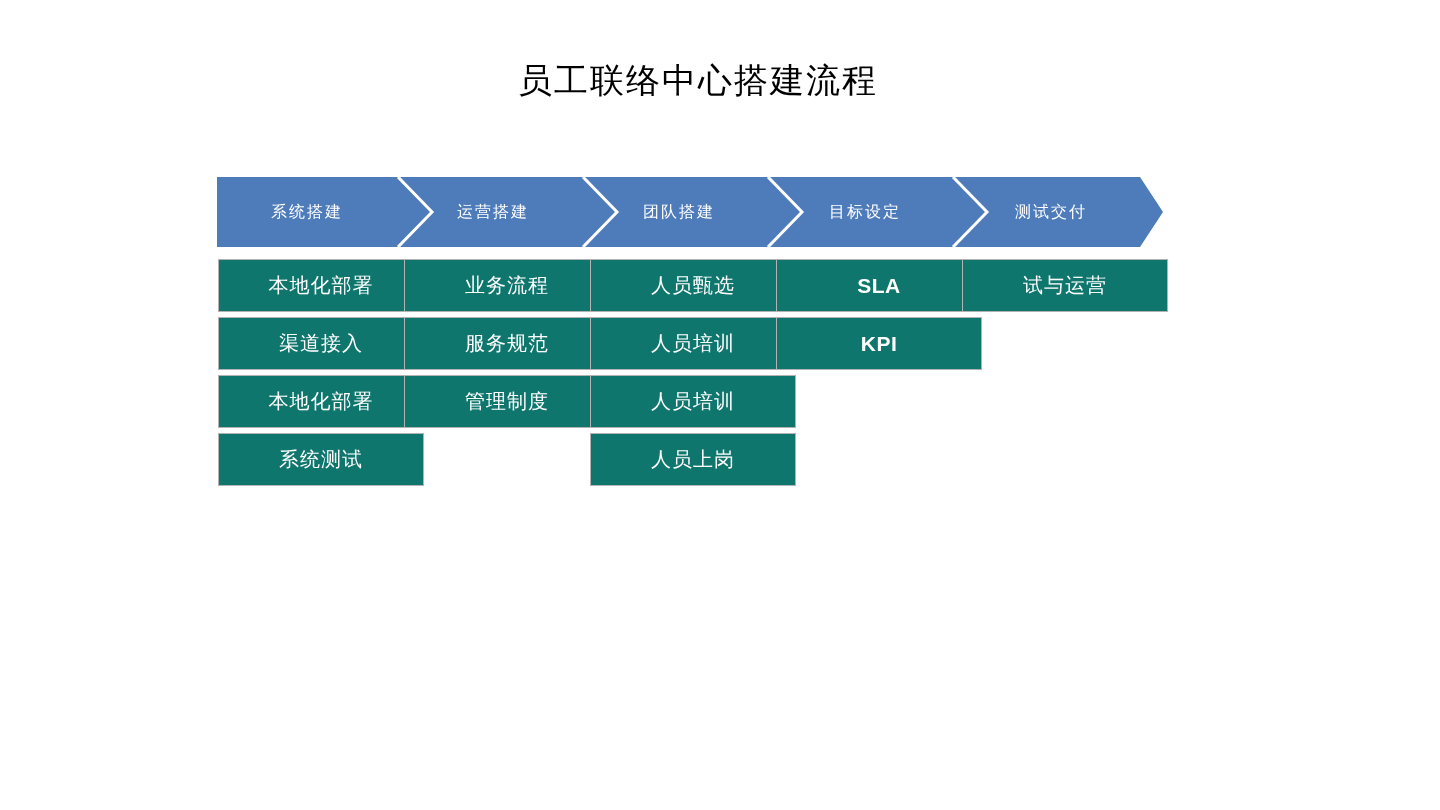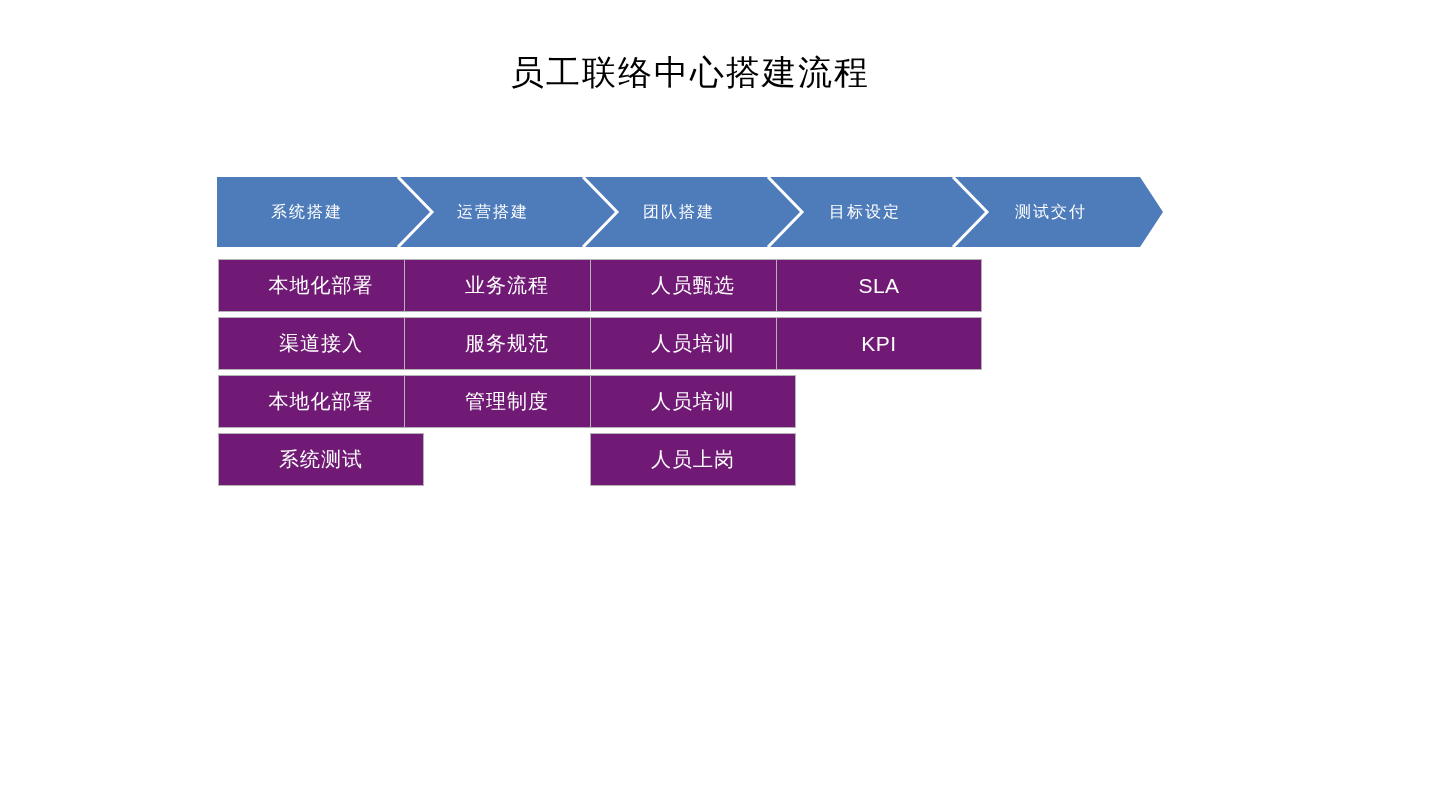--- a/index.html
+++ b/index.html
@@ -15,21 +15,21 @@
     position: relative;
     width: 1440px;
     height: 810px;
     background: #ffffff;
   }
   .title {
     position: absolute;
     left: 217px;
     top: 50px;
     width: 946px;
-    margin: 0;
+    margin: 8px;
     text-align: center;
     font-size: 34px;
     font-weight: normal;
     letter-spacing: 2px;
     color: #000000;
     font-family: "Liberation Serif", "DejaVu Serif", serif;
   }
   .band {
     position: absolute;
     left: 217px;
@@ -79,33 +79,33 @@
     margin-right: 8px;
     display: flex;
     flex-direction: column;
   }
   .col:last-child { margin-right: 0; }
   .box {
     box-sizing: border-box;
     width: 206px;
     height: 53px;
     margin-bottom: 5px;
-    background: #701a75;
+    background: #0f766e;
     border: 1px solid #b3b3b3;
     color: #ffffff;
     display: flex;
     align-items: center;
     justify-content: center;
     font-size: 20px;
     letter-spacing: 1px;
     white-space: nowrap;
   }
   .box.latin {
     font-family: "Liberation Sans", "DejaVu Sans", sans-serif;
-    font-weight: normal;
+    font-weight: bold;
     letter-spacing: 0.5px;
     font-size: 21px;
     text-align: center;
   }
 </style>
 </head>
 <body>
 
 <div class="canvas">
 
@@ -149,16 +149,17 @@
       <div class="box">人员培训</div>
       <div class="box">人员上岗</div>
     </div>
 
     <div class="col">
       <div class="box latin">SLA</div>
       <div class="box latin">KPI</div>
     </div>
 
     <div class="col">
+      <div class="box">试与运营</div>
     </div>
 
   </div>
 </div>
 
 </body></html>

